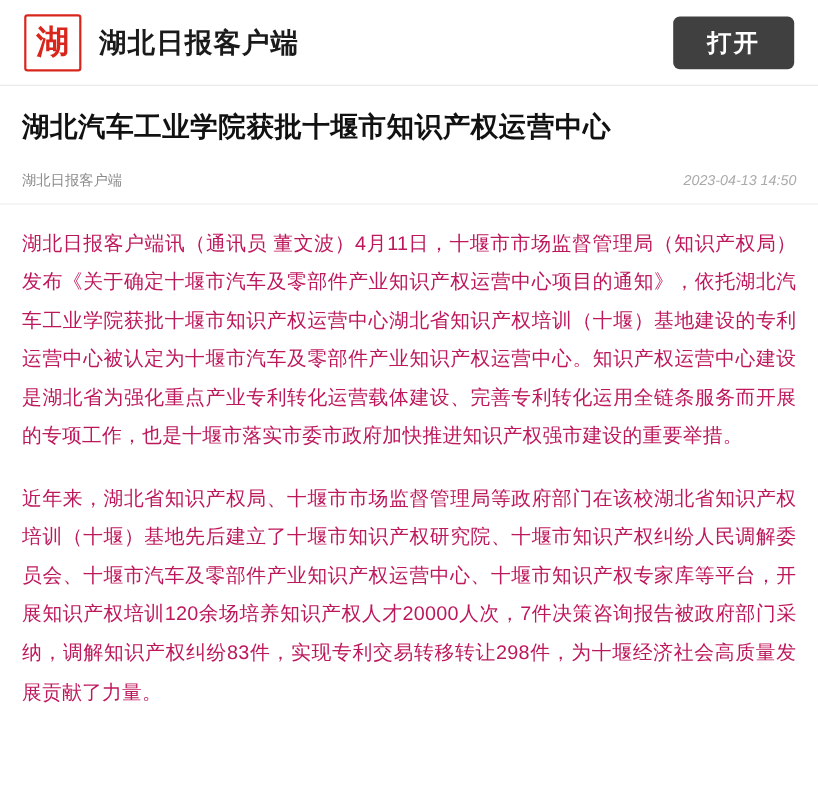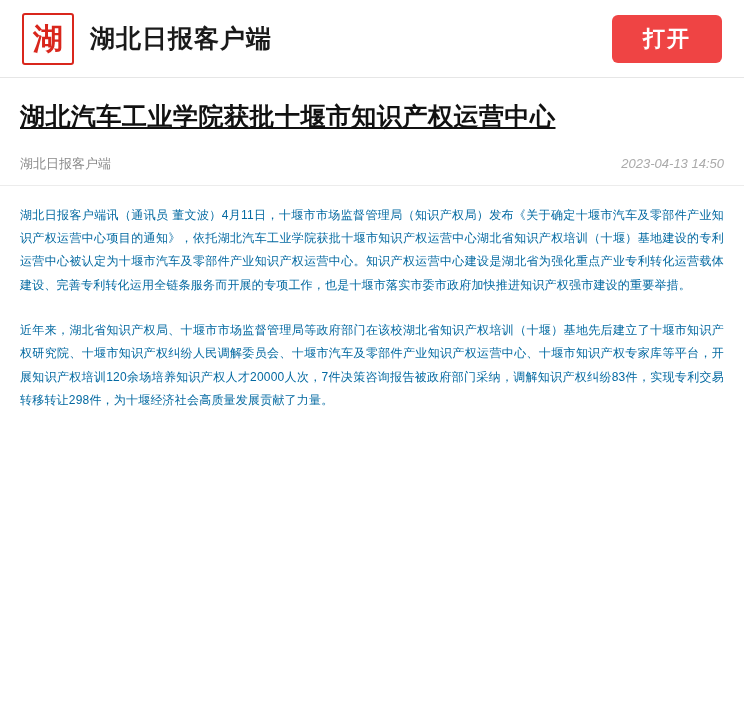--- a/index.html
+++ b/index.html
@@ -59,21 +59,21 @@
     font-size: 25px;
     font-weight: 700;
     color: #1a1a1a;
     letter-spacing: 1px;
     white-space: nowrap;
   }
   .open-btn {
     flex: 0 0 auto;
     width: 110px;
     height: 48px;
-    background: #ef4444;
+    background: #404040;
     color: #ffffff;
     border: none;
     border-radius: 6px;
     font-size: 22px;
     font-weight: 700;
     letter-spacing: 2px;
     font-family: "Liberation Sans", sans-serif;
     cursor: pointer;
   }
 
@@ -88,21 +88,20 @@
     padding: 0 20px;
     box-sizing: border-box;
   }
   .headline {
     font-size: 25px;
     font-weight: 700;
     color: #111111;
     letter-spacing: 0.5px;
     margin: 22px 0 0 0;
     line-height: 1.3;
-    text-decoration: underline;
   }
   .meta {
     display: flex;
     align-items: center;
     justify-content: space-between;
     margin-top: 22px;
     padding-bottom: 12px;
   }
   .meta-source {
     font-size: 13px;
@@ -116,23 +115,23 @@
   .meta-rule {
     height: 1px;
     background: #ececec;
     margin: 0 -20px;
   }
 
   .body-text {
     margin-top: 18px;
   }
   .para {
-    font-size: 12px;
+    font-size: 18px;
     line-height: 1.95;
-    color: #0369a1;
+    color: #be185d;
     margin: 0 0 22px 0;
     text-align: justify;
     text-justify: inter-ideograph;
     letter-spacing: 0.2px;
   }
   .para:last-child { margin-bottom: 0; }
 </style>
 </head>
 <body>
 

